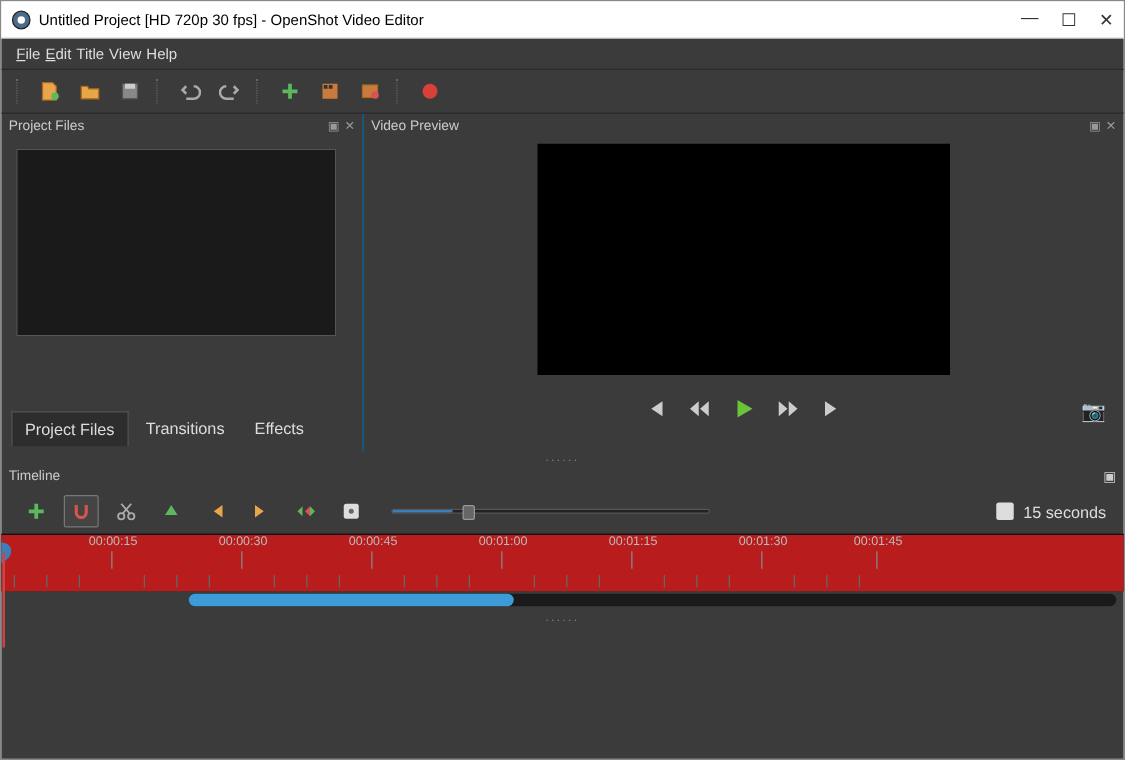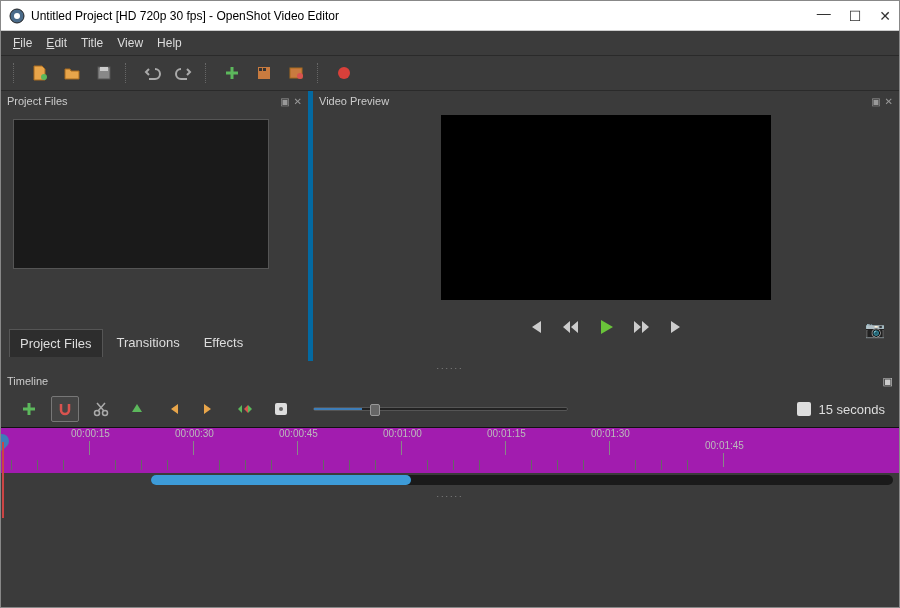--- a/index.html
+++ b/index.html
@@ -5,29 +5,29 @@
 * { margin:0; padding:0; box-sizing:border-box; }
 body { width:900px; height:608px; background:#f0f0f0; font-family:"Segoe UI",Arial,sans-serif; font-size:12px; color:#ddd; overflow:hidden; border:1px solid #888; }
 .titlebar { height:30px; background:#fff; color:#000; display:flex; align-items:center; padding:0 8px; border-bottom:1px solid #ccc; }
 .titlebar .logo { width:16px; height:16px; margin-right:6px; }
 .titlebar .title { flex:1; font-size:12px; }
 .titlebar .winbtns { display:flex; gap:18px; font-size:14px; color:#333; }
 .winbtns span { line-height:12px; }
 
 .app { background:#3b3b3b; height:578px; display:flex; flex-direction:column; }
 
-.menubar { height:24px; display:flex; align-items:center; gap:14px; padding:0 12px; font-size:12px; color:#ddd; }
+.menubar { height:24px; display:flex; align-items:center; gap:4px; padding:0 12px; font-size:12px; color:#ddd; }
 .menubar span u { text-decoration:underline; }
 
 .toolbar { height:36px; display:flex; align-items:center; gap:10px; padding:0 12px; border-top:1px solid #2a2a2a; border-bottom:1px solid #2a2a2a; }
 .tb-sep { width:6px; height:20px; border-left:1px dotted #666; }
 .tb-icon { width:22px; height:22px; display:flex; align-items:center; justify-content:center; }
 
 .panels { display:flex; height:270px; }
-.panel-left { width:312px; border-right:5px solid #0369a1; display:flex; flex-direction:column; }
+.panel-left { width:290px; border-right:1px solid #0369a1; display:flex; flex-direction:column; }
 .panel-right { flex:1; display:flex; flex-direction:column; }
 
 .panel-header { height:20px; display:flex; align-items:center; padding:0 6px; font-size:11px; color:#ccc; }
 .panel-header .sp { flex:1; }
 .panel-header .ctrl { font-size:10px; color:#999; margin-left:4px; }
 
 .filter-tabs { display:flex; gap:6px; padding:8px 10px; align-items:center; }
 .filter-tabs .ft { padding:4px 8px; font-size:13px; color:#ddd; }
 .filter-tabs .ft.active { border:1px solid #666; background:#444; border-radius:2px; }
 .filter-tabs .more { color:#888; margin-left:6px; }
@@ -51,21 +51,21 @@
 .tl-btn { width:28px; height:26px; display:flex; align-items:center; justify-content:center; }
 .tl-btn.snap { border:1px solid #777; background:#444; border-radius:2px; }
 .zoom-slider { width:255px; height:4px; background:#222; position:relative; margin-left:10px; border:1px solid #555; border-radius:2px; }
 .zoom-fill { position:absolute; left:0; top:0; height:100%; background:#3d7db8; width:48px; }
 .zoom-handle { position:absolute; left:56px; top:-4px; width:10px; height:12px; background:#666; border:1px solid #999; border-radius:2px; }
 .zoom-label { margin-left:auto; display:flex; align-items:center; gap:8px; font-size:13px; color:#ddd; }
 .zoom-label .box { width:14px; height:14px; background:#ddd; border-radius:2px; }
 
 .ruler-row { display:flex; height:46px; background:#222; border-top:1px solid #111; }
 .tc-cell { width:150px; display:flex; align-items:center; padding-left:20px; font-size:15px; color:#e8e8e8; background:#1e1e1e; }
-.ruler { flex:1; position:relative; background:#a21caf; }
+.ruler { flex:1; position:relative; background:#b91c1c; }
 .tick { position:absolute; top:0; font-size:10px; color:#bbb; }
 .tick .line { width:1px; height:14px; background:#888; margin-top:2px; }
 .subtick { position:absolute; top:32px; width:1px; height:10px; background:#666; }
 .playhead { position:absolute; left:0; top:0; }
 .ph-head { width:14px; height:14px; background:#3d7db8; border-radius:50% 50% 50% 0; transform:rotate(-45deg); position:absolute; left:-6px; top:6px; }
 .ph-line { position:absolute; left:1px; top:14px; width:2px; height:76px; background:#c44; }
 
 .tracks { display:flex; height:56px; background:#141414; }
 .track-head { width:150px; border:1px solid #3a7ca8; border-right:none; background:#0f0f0f; padding:4px 8px; font-size:11px; color:#ddd; }
 .track-head .arrow { color:#888; margin-right:4px; font-size:9px; }
@@ -305,21 +305,21 @@
         <div class="subtick" style="left: 348px;"></div>
         <div class="subtick" style="left: 374px;"></div>
         <div class="tick" style="left: 486px;">00:01:15<div class="line" style="margin-left:18px"></div></div>
         <div class="subtick" style="left: 426px;"></div>
         <div class="subtick" style="left: 452px;"></div>
         <div class="subtick" style="left: 478px;"></div>
         <div class="tick" style="left: 590px;">00:01:30<div class="line" style="margin-left:18px"></div></div>
         <div class="subtick" style="left: 530px;"></div>
         <div class="subtick" style="left: 556px;"></div>
         <div class="subtick" style="left: 582px;"></div>
-        <div class="tick" style="left: 704px; margin-top: 12px;">00:01:45<div class="line" style="margin-left:18px"></div></div>
+        <div class="tick" style="left: 682px;">00:01:45<div class="line" style="margin-left:18px"></div></div>
         <div class="subtick" style="left: 634px;"></div>
         <div class="subtick" style="left: 660px;"></div>
         <div class="subtick" style="left: 686px;"></div>
       </div>
   </div>
 
 
   <div class="h-scroll">
     <div class="thumb"></div>
   </div>

